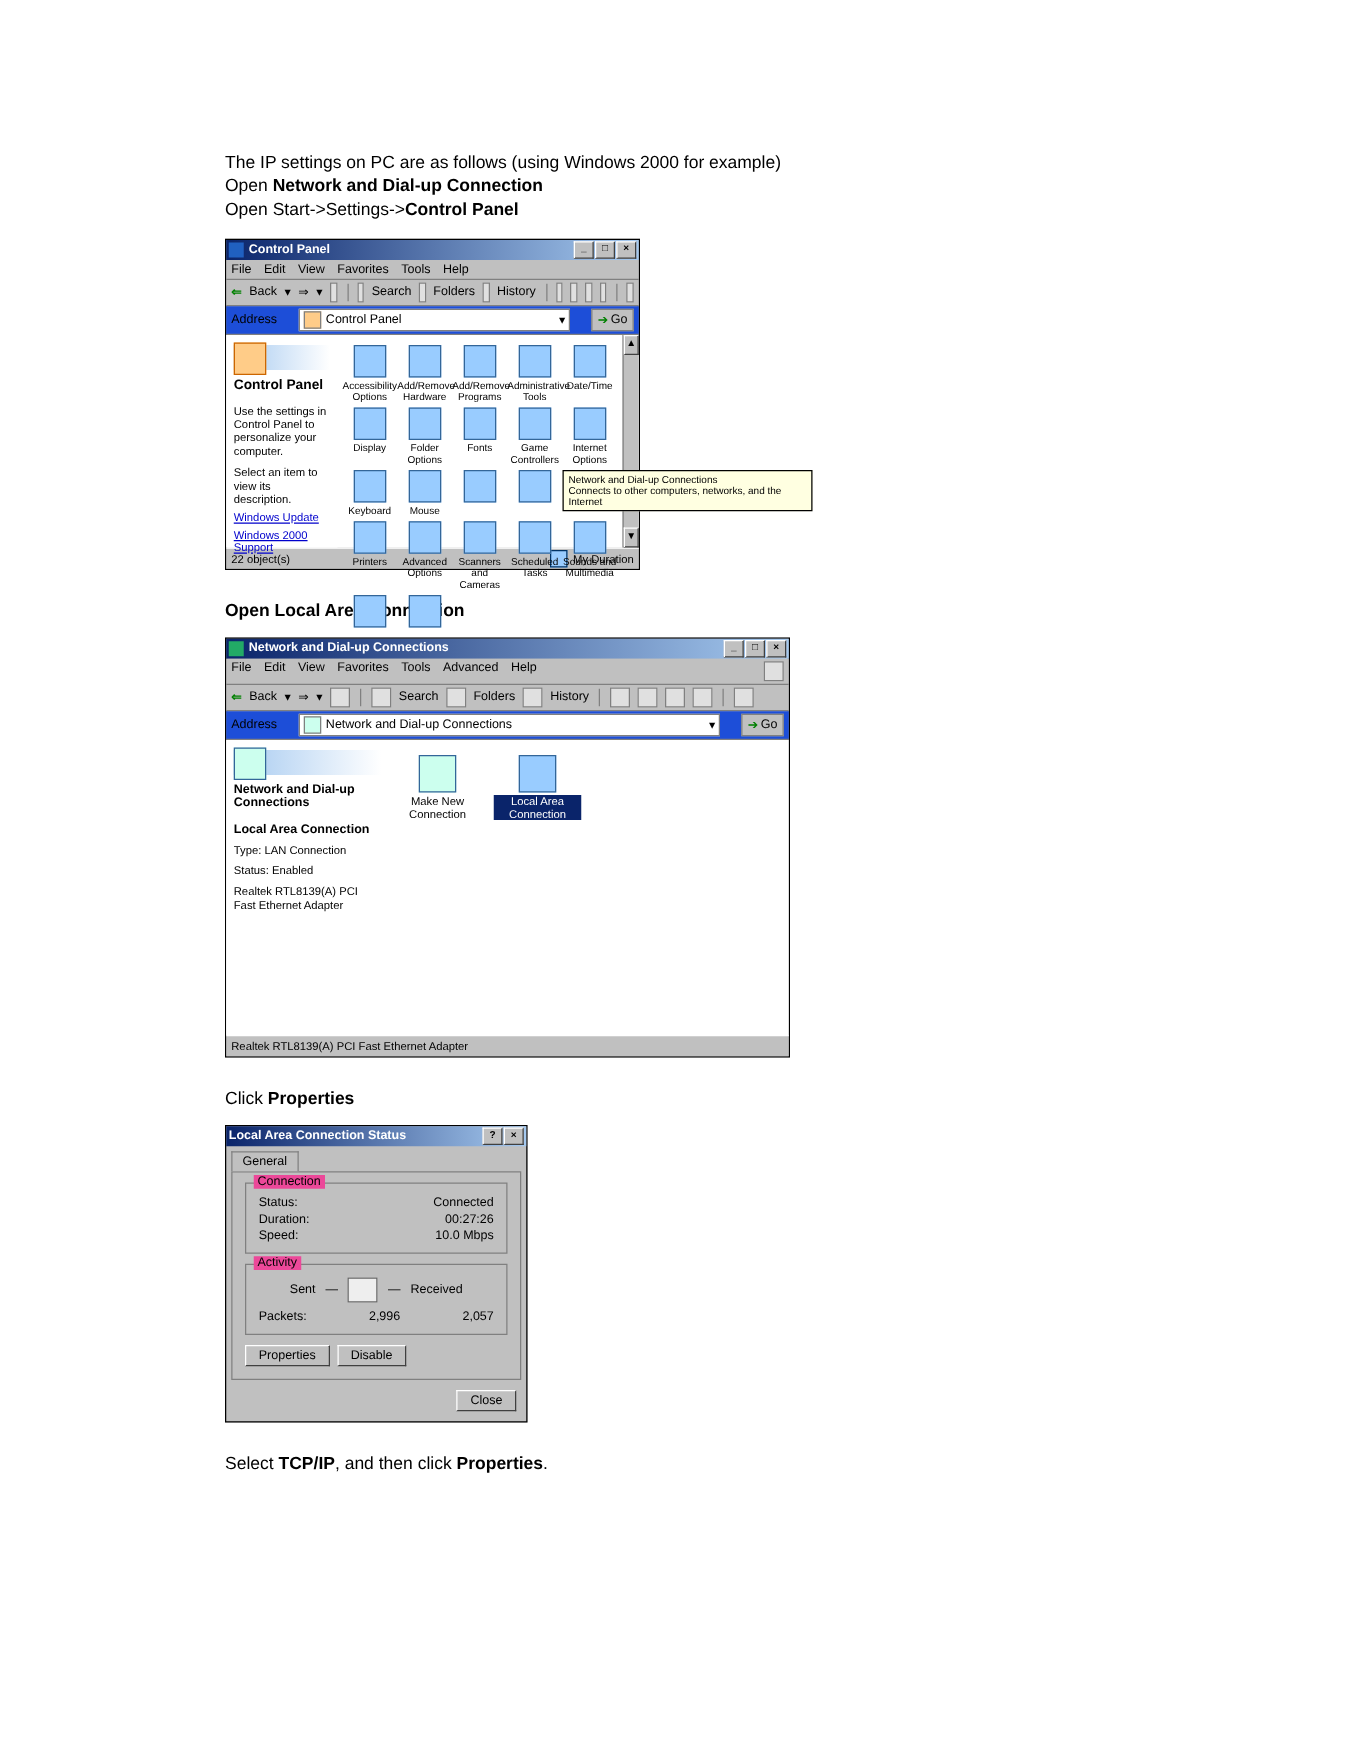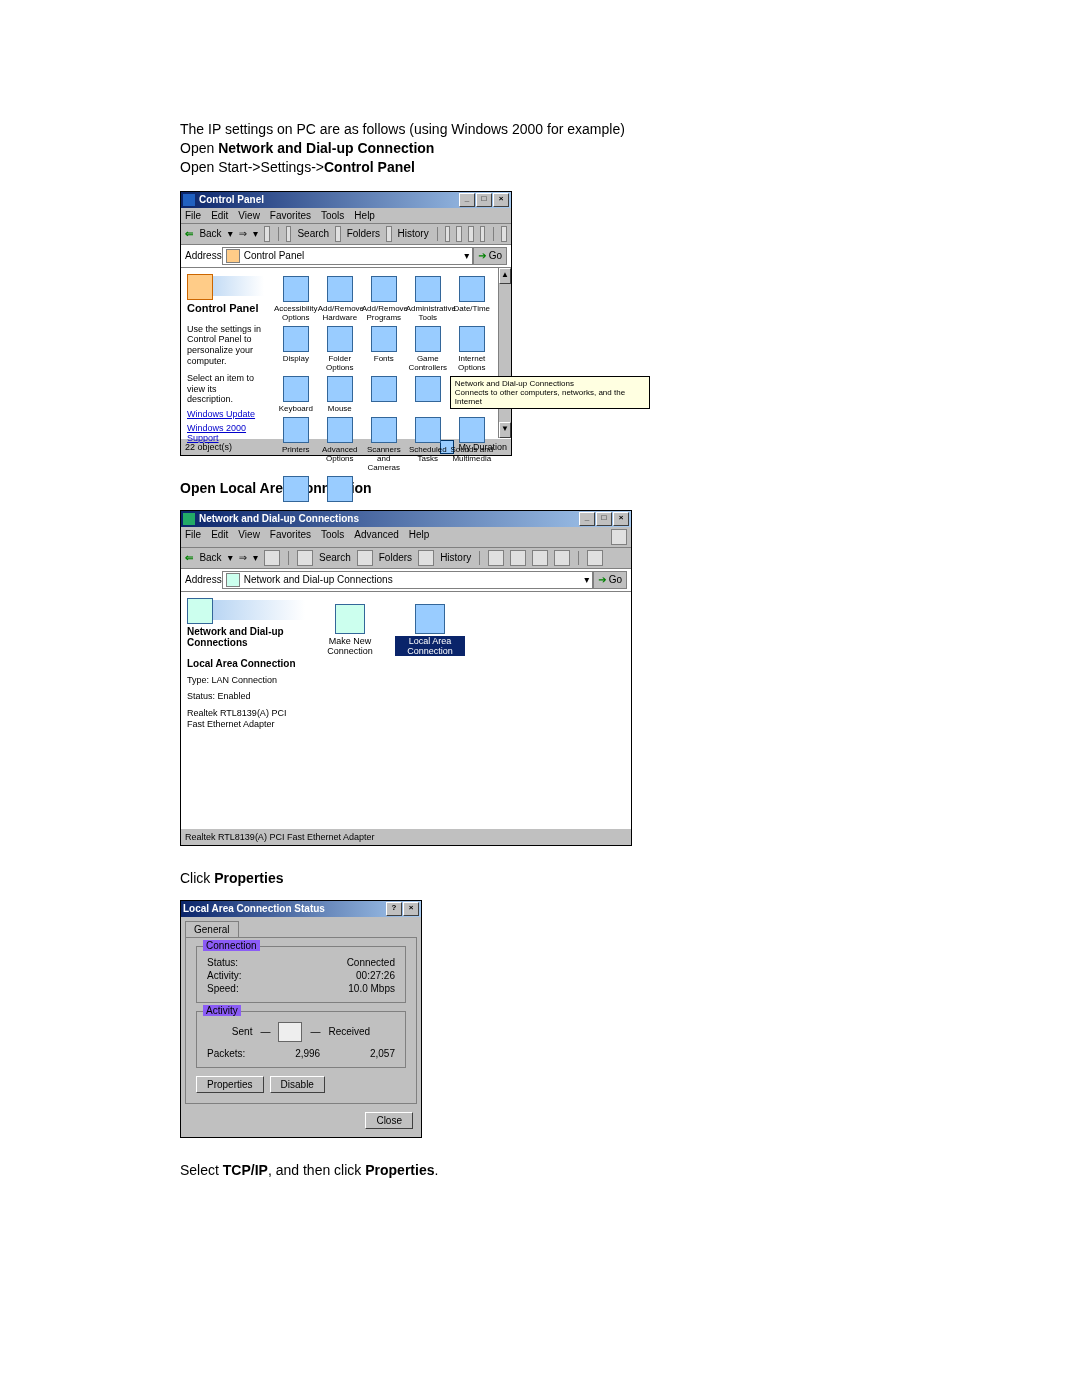--- a/index.html
+++ b/index.html
@@ -74,24 +74,24 @@
   }
   .tb-sep { width:1px; height:14px; background:#808080; margin:0 2px;}
   .tb-ico {
     width: 14px; height: 14px;
     display: inline-block;
     background: #e0e0e0;
     border: 1px solid #808080;
   }
   .back-ico { color:#008000; font-weight:bold;}
   .addrbar {
-    background: #ffffff;
+    background: #1d4ed8;
     border-bottom: 1px solid #808080;
     padding: 2px 4px;
-    display: flex; align-items: center; gap: 0;
+    display: flex; align-items: center; gap: 17px;
     font-size: 10px;
   }
   .addr-field {
     flex: 1; height: 16px;
     background: #fff;
     border: 1px solid #808080;
     display: flex; align-items: center;
     padding: 0 3px;
     gap: 4px;
   }
@@ -236,21 +236,21 @@
     padding:8px 10px 10px 10px;
   }
   .grp {
     border:1px solid #808080;
     margin-bottom:8px;
     padding:8px 10px 6px 10px;
     position:relative;
   }
   .grp .legend {
     position:absolute; top:-7px; left:6px;
-    background:#8b5cf6; padding:0 3px;
+    background:#ec4899; padding:0 3px;
     font-size:10px;
   }
   .kv { display:flex; justify-content:space-between; font-size:10px; margin:2px 0;}
   .activity-mid {
     display:flex; align-items:center; justify-content:center;
     gap:8px; font-size:10px; margin:2px 0 6px 0;
   }
   .pc-glyph {
     width:22px;height:18px;background:#eee;border:1px solid #666;
     position:relative;
@@ -572,21 +572,21 @@
       <span class="tab">General</span>
     </div>
     <div class="tabpage">
       <div class="grp">
         <span class="legend">Connection</span>
         <div class="kv">
             <span>Status:</span>
             <span>Connected</span>
           </div>
         <div class="kv">
-            <span>Activity:</span>
+            <span>Duration:</span>
             <span>00:27:26</span>
           </div>
         <div class="kv">
             <span>Speed:</span>
             <span>10.0 Mbps</span>
           </div>
       </div>
       <div class="grp">
         <span class="legend">Activity</span>
         <div class="activity-mid">

